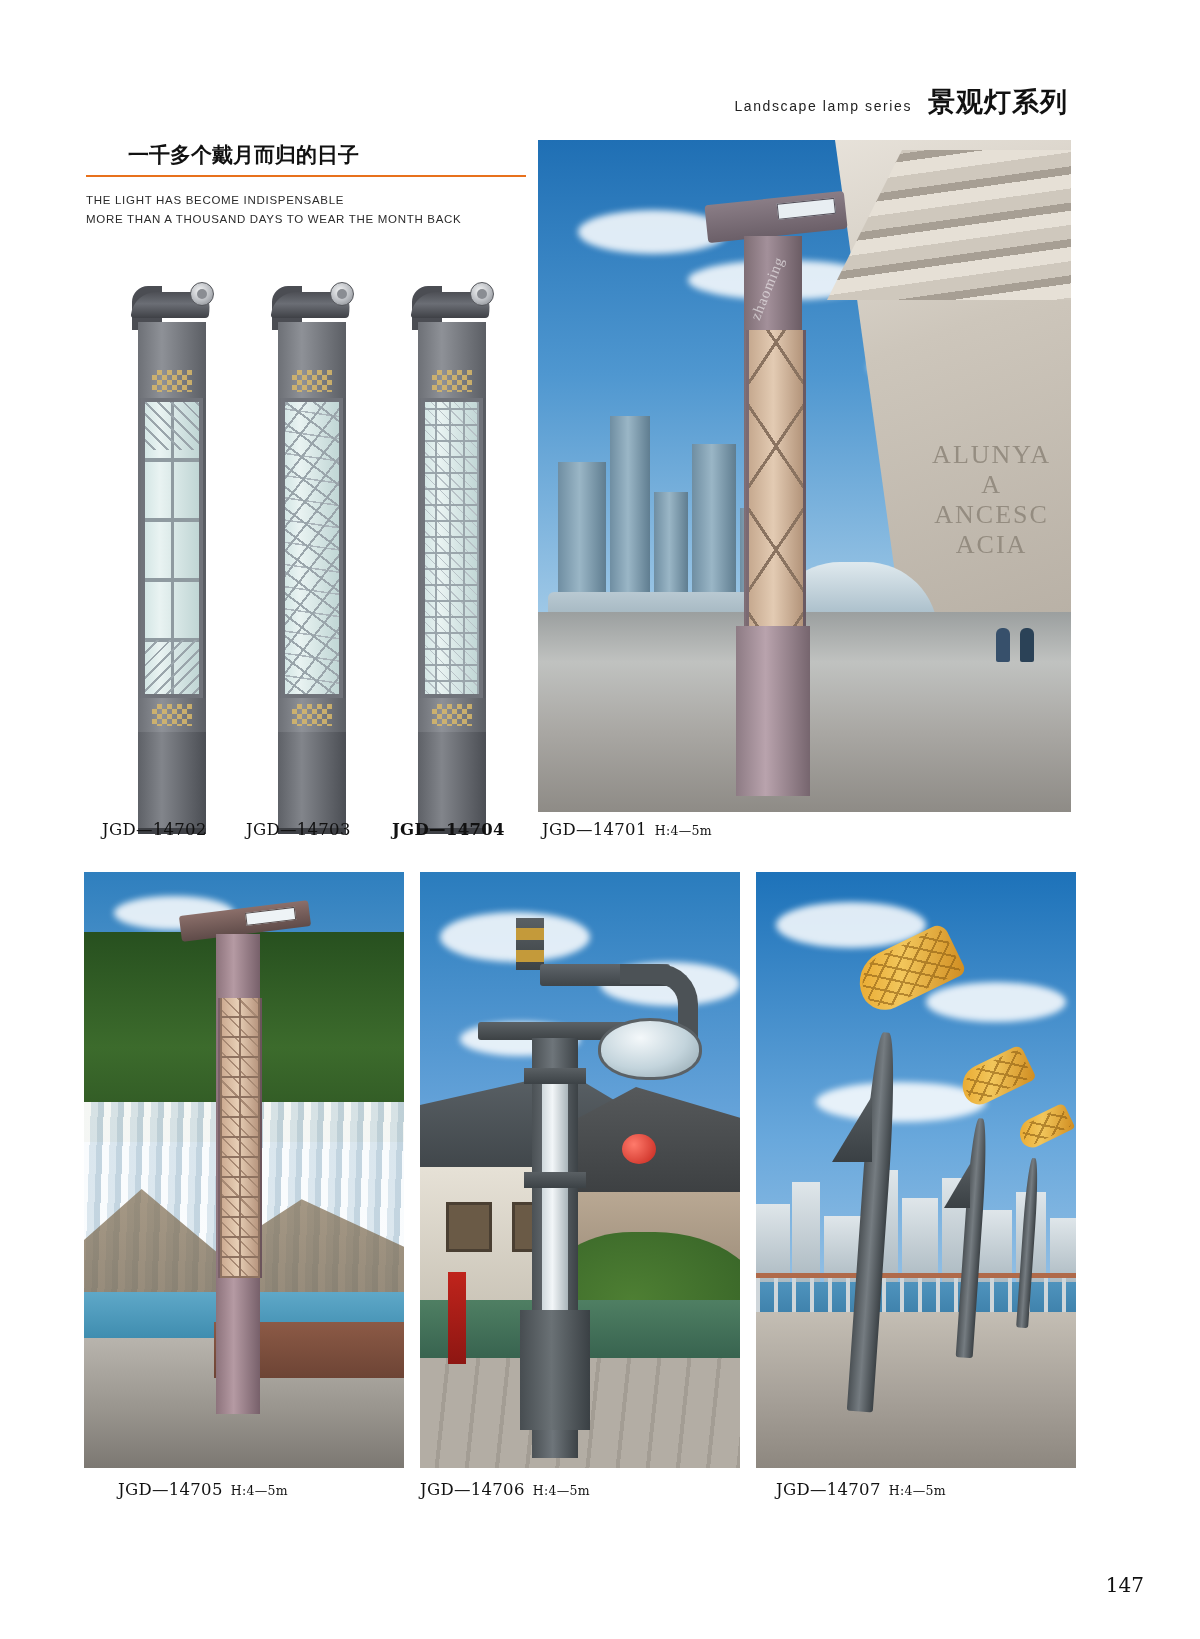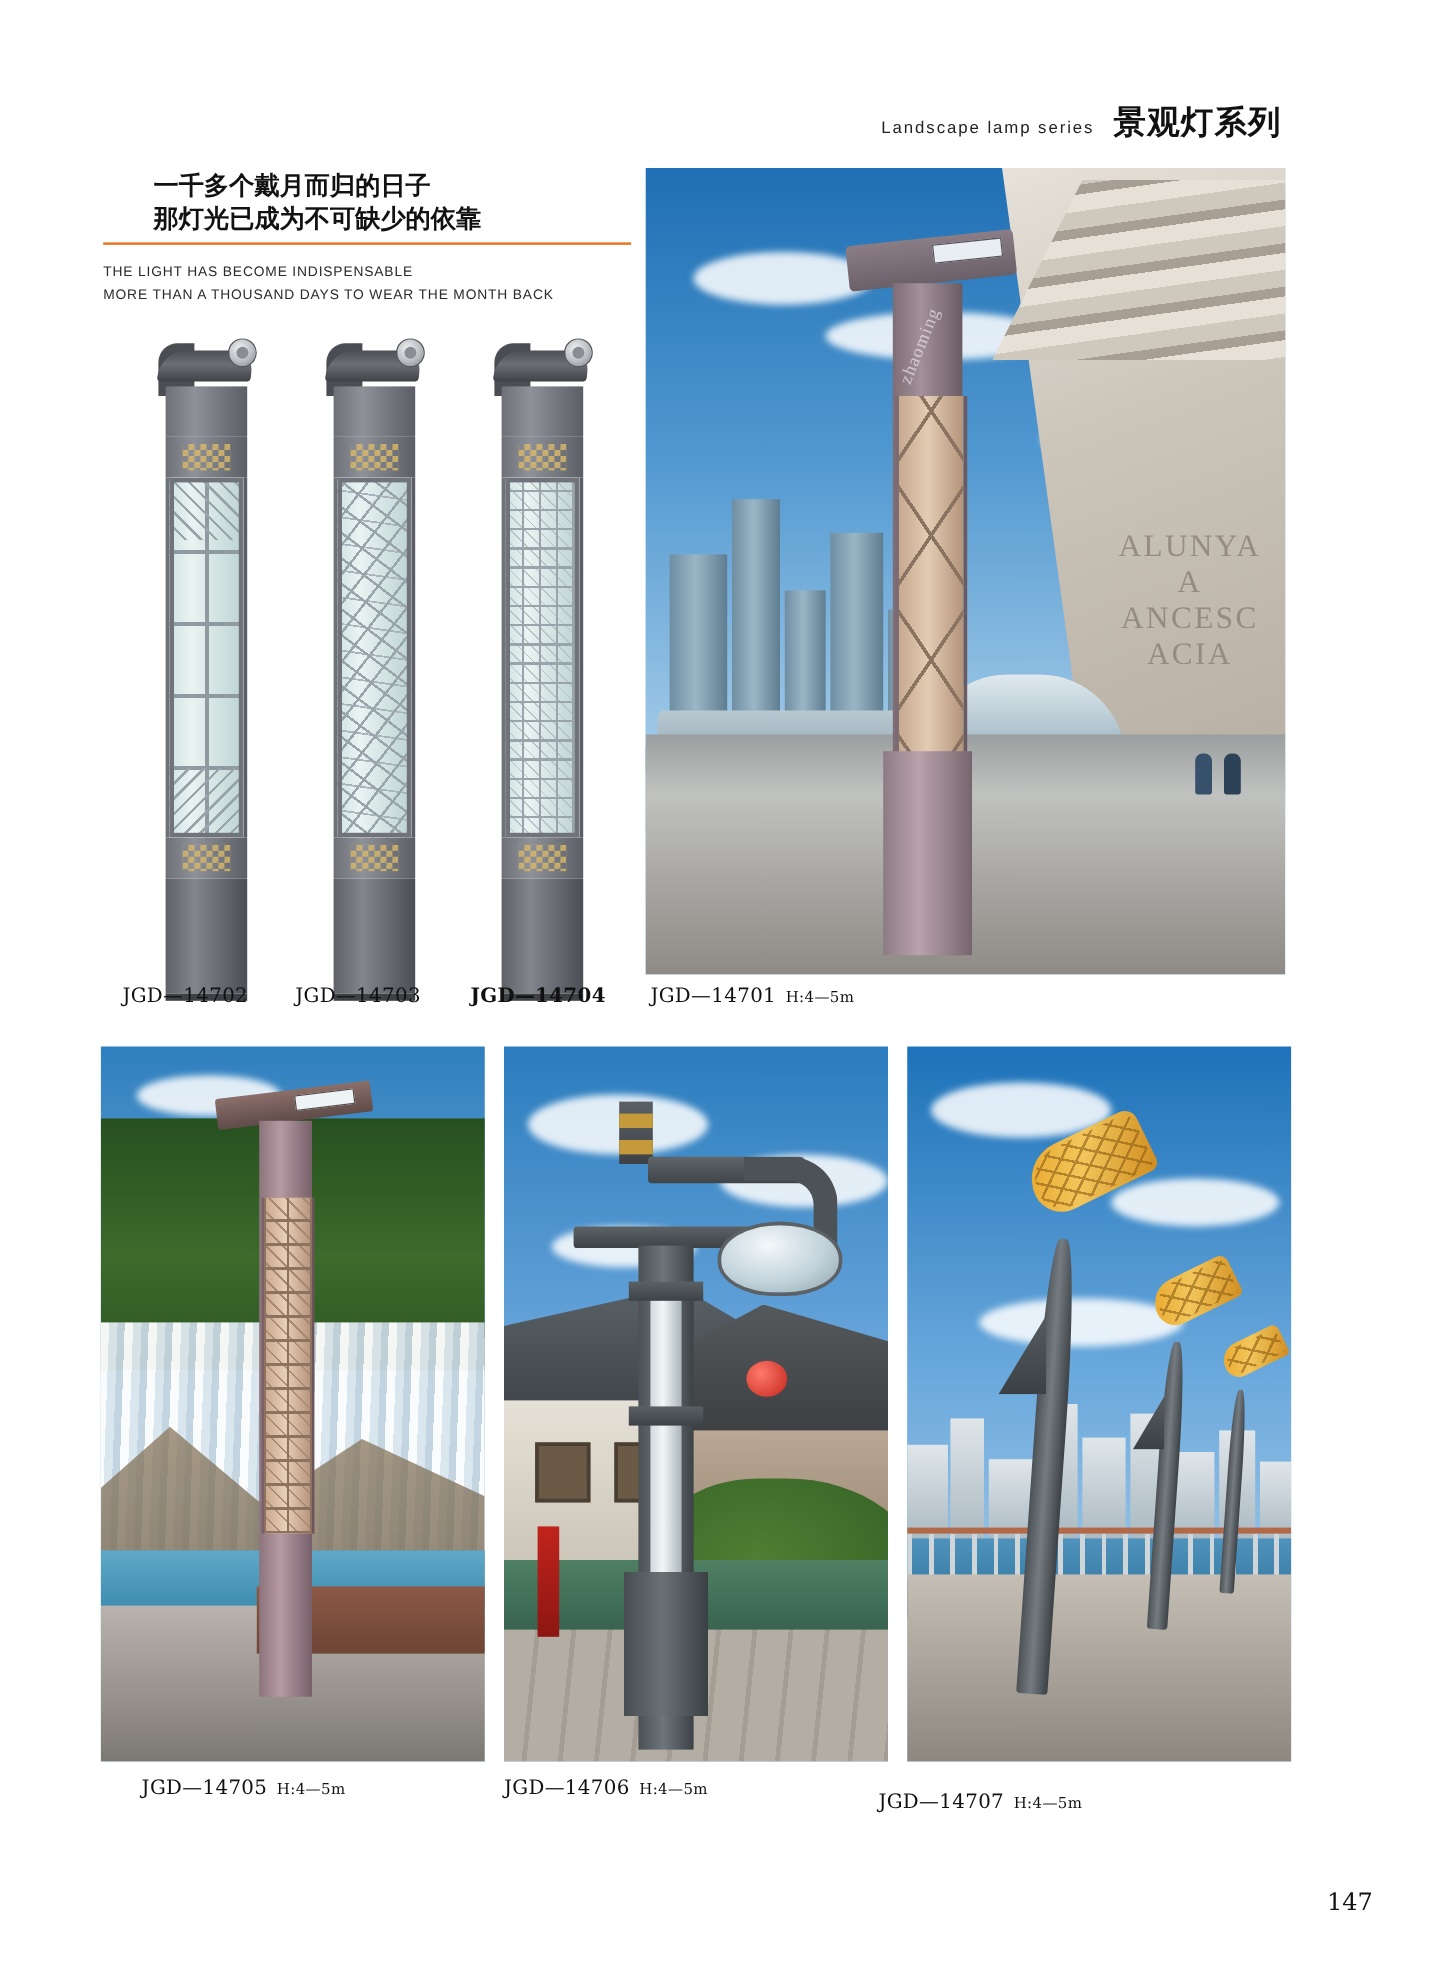--- a/index.html
+++ b/index.html
@@ -573,21 +573,21 @@
   }
   .p7-fin {
     position:absolute;
     background: linear-gradient(180deg,#565c60 0%, #3a4044 100%);
   }
 
   
   .cap-01 { position:absolute; left:542px; top:820px; }
   .cap-05 { position:absolute; left:84px;  top:1480px;margin-left:34px; }
   .cap-06 { position:absolute; left:420px; top:1480px; }
-  .cap-07 { position:absolute; left:732px; top:1480px;margin-top:12px; }
+  .cap-07 { position:absolute; left:776px; top:1480px; }
 
   .page-no {
     position:absolute;
     right: 56px; bottom: 42px;
     font-family: "DejaVu Serif", serif;
     font-size: 20px;
     font-weight: normal;
     color:#111;
   }
 </style>
@@ -595,21 +595,20 @@
 <body>
 
 <div class="header">
   <span class="header-en">Landscape lamp series</span>
   <span class="header-cn">景观灯系列</span>
 </div>
 
 <div class="intro">
   <div class="intro-cn">
     <div>一千多个戴月而归的日子</div>
-    <div>那灯光已成为不可缺少的依靠</div>
   </div>
   <div class="intro-rule"></div>
   <div class="intro-en">
     <div>The light has become indispensable</div>
     <div>More than a thousand days to wear the month back</div>
   </div>
 </div>
 
 <div class="lamp-row">
 

